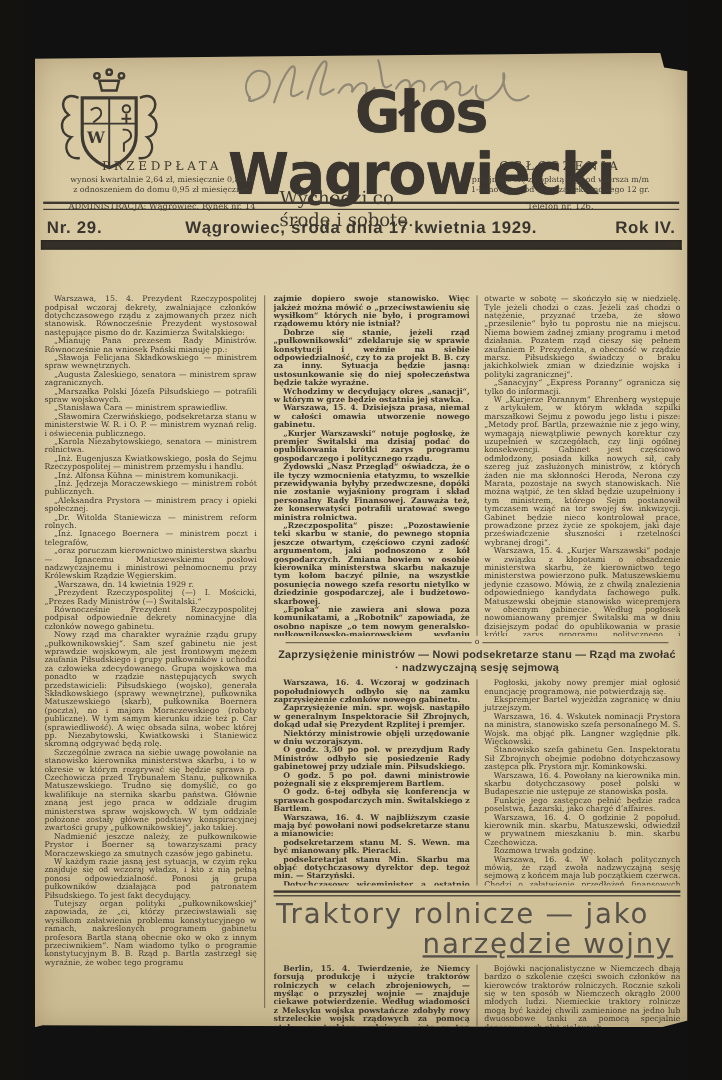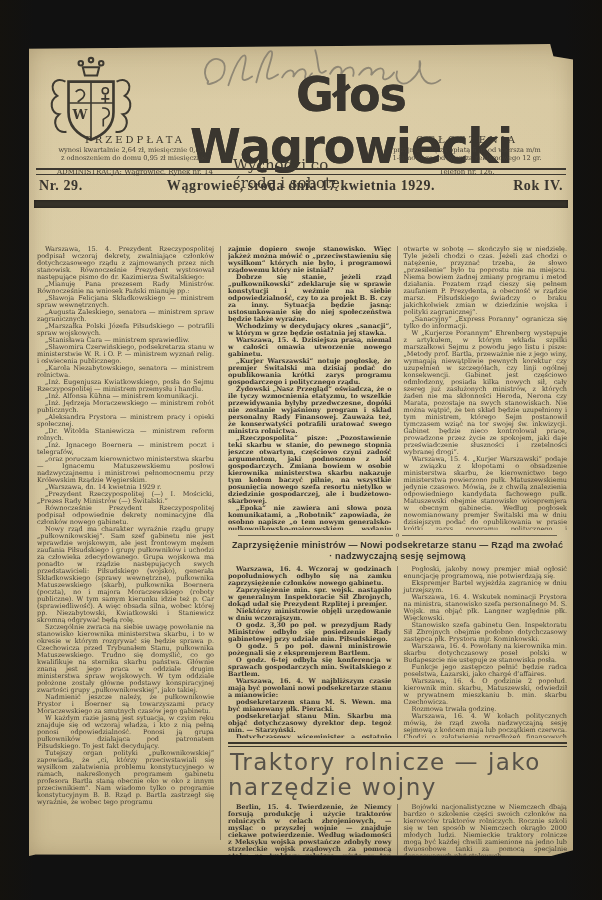--- a/index.html
+++ b/index.html
@@ -21,22 +21,22 @@
   .title{position:absolute;left:106px;top:24px;width:432px;text-align:center;margin:0;
     font-family:"DejaVu Sans",sans-serif;font-weight:700;font-size:48px;line-height:52px;
     color:#3a362f;transform:scaleX(.96);letter-spacing:-1px;text-shadow:0 0 .6px #3a362f;}
   .info-row{position:absolute;left:8px;top:92px;width:528px;display:flex;color:#433e35;}
   .side-block{width:196px;text-align:center;font-size:6.6px;line-height:8.2px;}
   .side-h{font-size:10px;letter-spacing:3px;margin-bottom:2px;color:#3c382f;}
   .side-foot{margin-top:5px;font-size:7px;}
   .schedule{flex:1;text-align:left;margin-top:20px;font-size:15px;color:#3c382f;}
   .double-rule{position:absolute;left:7px;right:7px;top:124px;height:4px;
     border-top:2.5px solid #3d3830;border-bottom:1px solid #3d3830;}
-  .date-row{position:absolute;left:10px;right:10px;top:130px;height:23px;display:flex;align-items:center;
-    font-family:Liberation Serif, serif;font-weight:700;font-size:14px;letter-spacing:.6px;color:#3a362f;}
+  .date-row{position:absolute;left:10px;right:10px;top:130px;height:23px;display:flex;align-items:flex-end;
+    font-family:Liberation Sans, sans-serif;font-weight:700;font-size:14px;letter-spacing:.6px;color:#3a362f;}
   .date-row .left{width:110px;text-align:left;}
   .date-row .mid{flex:1;text-align:center;}
   .date-row .right{width:110px;text-align:right;}
   .thick-bar{position:absolute;left:5px;right:5px;top:156px;height:8px;background:#353129;
     box-shadow:inset 0 0 3px #201d18;}
   .headline{position:absolute;left:0;right:0;top:162px;margin:0;text-align:center;
     font-family:"DejaVu Serif",serif;font-weight:400;font-size:30px;line-height:36px;
     letter-spacing:3px;word-spacing:5px;color:#474239;}
   .columns{position:absolute;left:8px;top:202px;width:530px;height:608px;display:flex;}
   .colA{width:177px;padding-right:6px;border-right:1px solid rgba(62,57,47,.55);height:594px;overflow:hidden;}
@@ -53,21 +53,21 @@
   .cont p:first-child{text-indent:0;}
   .o-divider{display:flex;align-items:center;margin:2px 10px 1px;color:#3b372f;font-size:6.5px;line-height:6px;}
   .o-divider::before,.o-divider::after{content:"";flex:1;border-top:1px solid rgba(62,57,47,.7);}
   .o-divider span{padding:0 3px;}
   .sec2-head{text-align:center;font-family:"Liberation Sans",sans-serif;font-weight:700;
     font-size:9px;line-height:11px;color:#39352d;margin:2px 0 4px;letter-spacing:.2px;}
   .heavy-rule{margin:4px 0 3px;height:2px;border-top:2.5px solid #3a362c;border-bottom:1.5px solid #3a362c;}
   .sec3-head{font-family:"DejaVu Sans",sans-serif;font-weight:400;font-size:23px;line-height:25px;
     letter-spacing:1.5px;color:#575249;margin:1px 0 4px;}
   .sec3-head .l1{text-align:left;padding-left:2px;}
-  .sec3-head .l2{padding-right:6px;}
+  .sec3-head .l2{text-align:right;padding-right:6px;text-decoration:underline;}
 </style>
 </head>
 <body>
 
 <div class="stage">
   <div class="page">
 
     <svg class="handwriting" viewBox="0 0 255 64">
       <g fill="none" stroke="#847d6e" stroke-width="1.8" stroke-linecap="round" opacity="0.85">
         <path d="M14,38 C6,26 16,12 26,16 C34,19 32,34 22,38 C17,40 11,42 14,37"></path>

